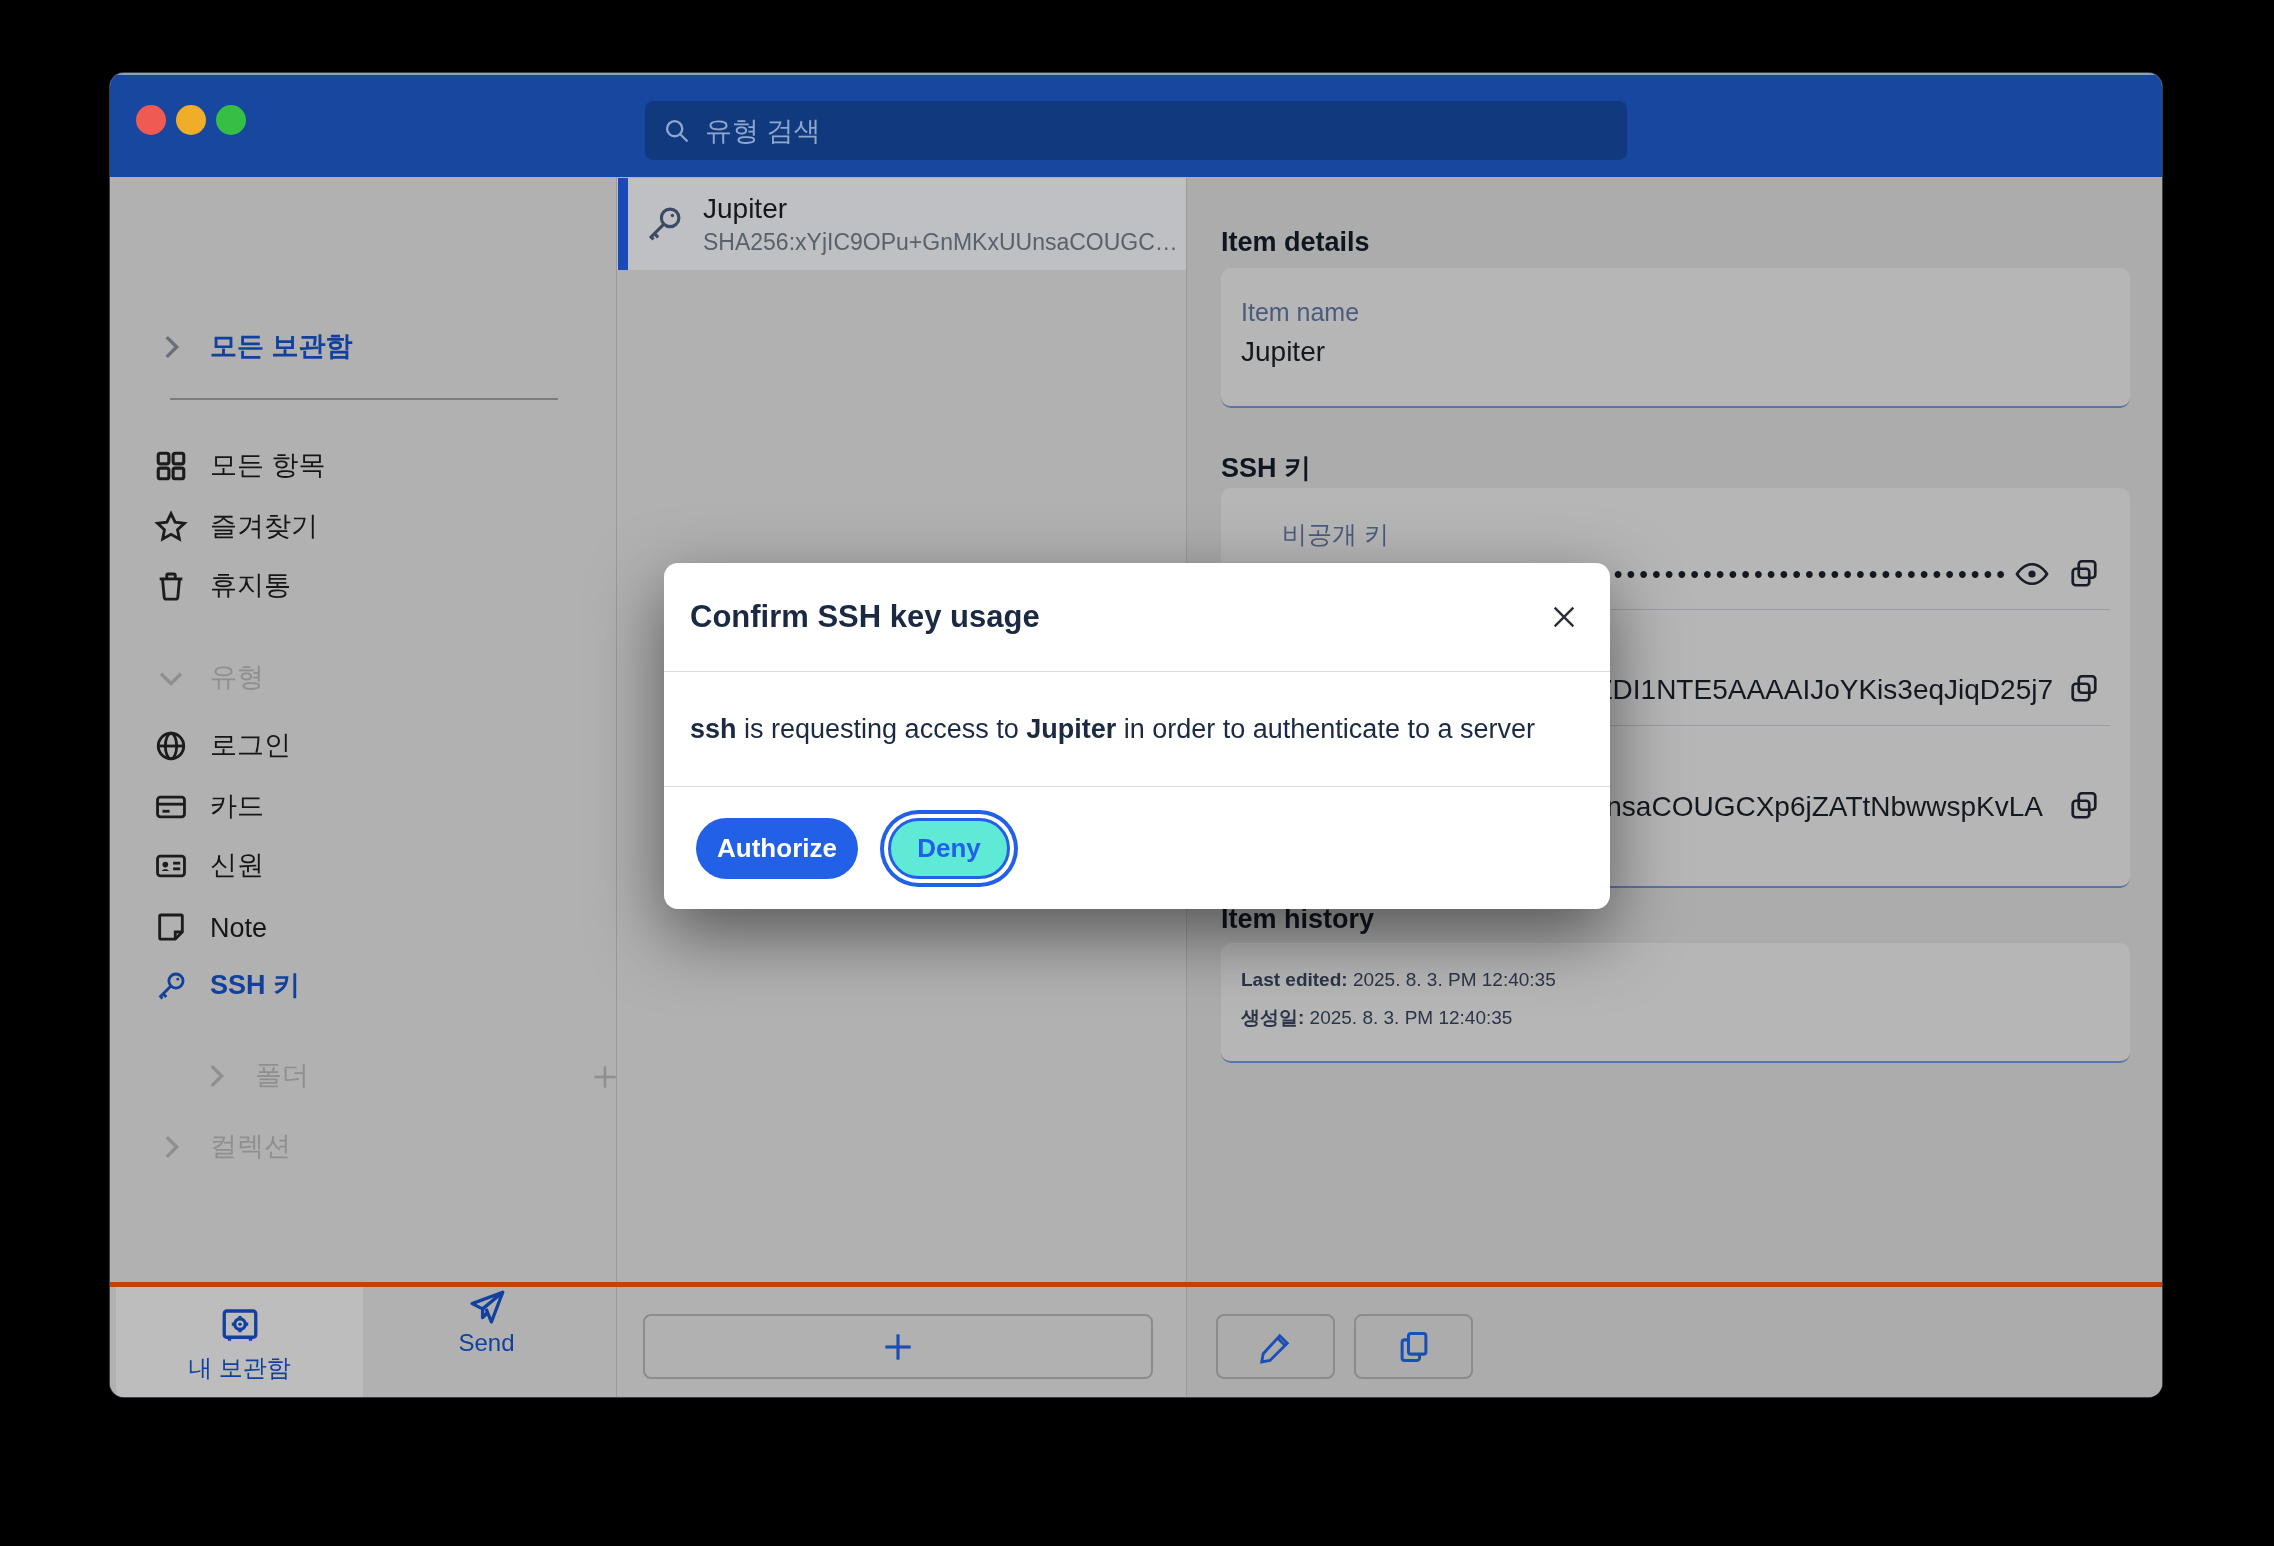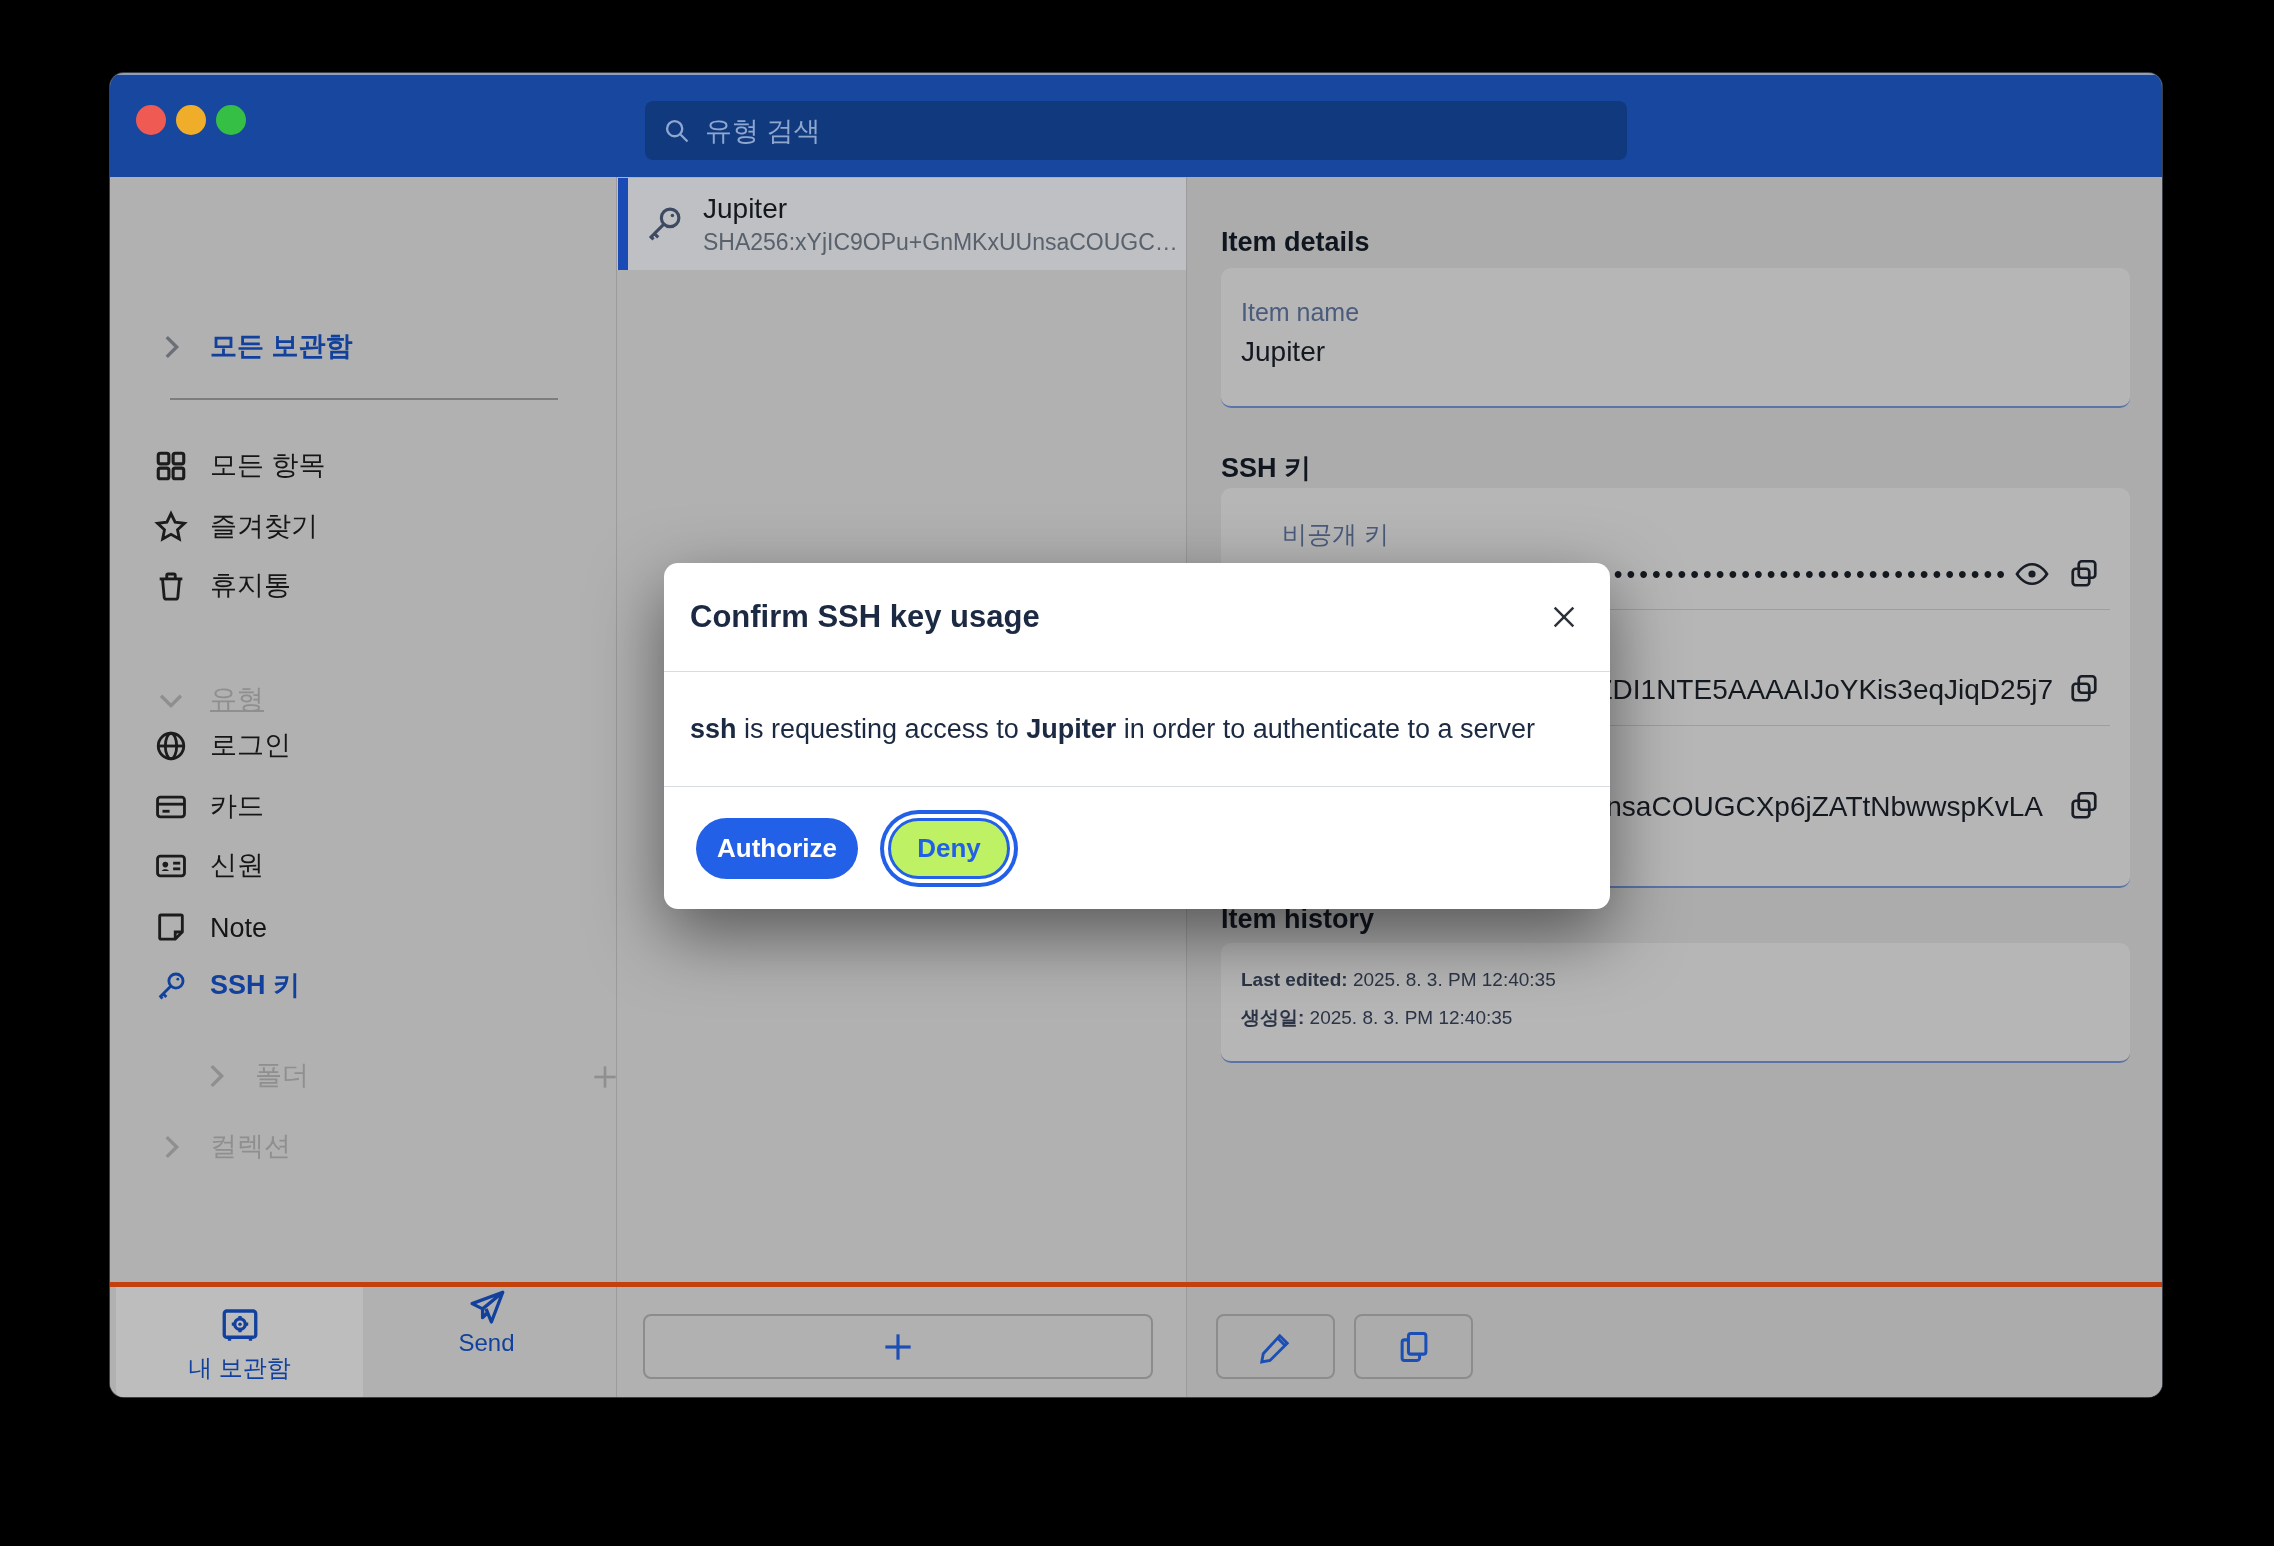--- a/index.html
+++ b/index.html
@@ -51,21 +51,21 @@
   .tablabel{font-size:24px;color:#11419c;}
   .obtn{border:2px solid #8c8c8c;border-radius:8px;background:transparent;display:flex;align-items:center;justify-content:center;color:#1c4fb5;box-sizing:border-box;}
   
   #modal{left:664px;top:563px;width:946px;height:346px;background:#fff;border-radius:14px;box-shadow:0 25px 70px rgba(0,0,0,.5);color:#1b2a42;}
   #modal-header{left:0;top:0;width:100%;height:109px;border-bottom:1px solid #d9dce3;box-sizing:border-box;display:flex;align-items:center;}
   #modal-title{font-size:31px;font-weight:bold;margin-left:26px;}
   #modal-close{margin-left:auto;margin-right:28px;width:36px;height:36px;color:#2a2f38;display:flex;align-items:center;justify-content:center;}
   #modal-body{left:0;top:109px;width:100%;height:115px;border-bottom:1px solid #d9dce3;box-sizing:border-box;display:flex;align-items:center;padding:0 26px;font-size:27px;}
   #modal-footer{left:0;top:224px;width:100%;height:122px;display:flex;align-items:center;padding:0 32px;gap:30px;box-sizing:border-box;}
   #btn-authorize{width:162px;height:61px;border-radius:31px;background:#2360e8;color:#fff;font-size:26px;font-weight:bold;display:flex;align-items:center;justify-content:center;border:none;}
-  #btn-deny{width:122px;height:61px;border-radius:31px;background:#bef264;color:#2360e8;font-size:26px;font-weight:bold;display:flex;align-items:center;justify-content:center;border:3px solid #2360e8;box-shadow:0 0 0 4px #fff,0 0 0 8px #2360e8;box-sizing:border-box;}
+  #btn-deny{width:122px;height:61px;border-radius:31px;background:#5eead4;color:#2360e8;font-size:26px;font-weight:bold;display:flex;align-items:center;justify-content:center;border:3px solid #2360e8;box-shadow:0 0 0 4px #fff,0 0 0 8px #2360e8;box-sizing:border-box;}
   svg{display:block;}
 </style>
 </head>
 <body>
 
 <div id="window" class="abs">
 
   <div id="titlebar" class="abs">
     <div id="light-close" class="light abs"></div>
     <div id="light-min" class="light abs"></div>
@@ -115,21 +115,21 @@
       <span class="ic">
         <svg width="34" height="34" viewBox="0 0 24 24" fill="none" stroke="currentColor" stroke-width="2">
             <path d="M4 7h16"></path>
             <path d="M9 7V4.5a1 1 0 0 1 1-1h4a1 1 0 0 1 1 1V7"></path>
             <path d="M6 7l1.2 13a1.5 1.5 0 0 0 1.5 1.3h6.6a1.5 1.5 0 0 0 1.5-1.3L18 7"></path>
           </svg>
       </span>
       <span>휴지통</span>
     </div>
 
-    <div class="srow abs muted" style="top:484px;text-decoration:underline;">
+    <div class="srow abs muted" style="top:462px;">
       <span class="ic">
         <svg width="34" height="34" viewBox="0 0 24 24" fill="none" stroke="currentColor" stroke-width="2.4">
             <polyline points="5,9 12,16 19,9"></polyline>
           </svg>
       </span>
       <span>유형</span>
     </div>
 
     <div class="srow abs" style="top:530px;">
       <span class="ic">

